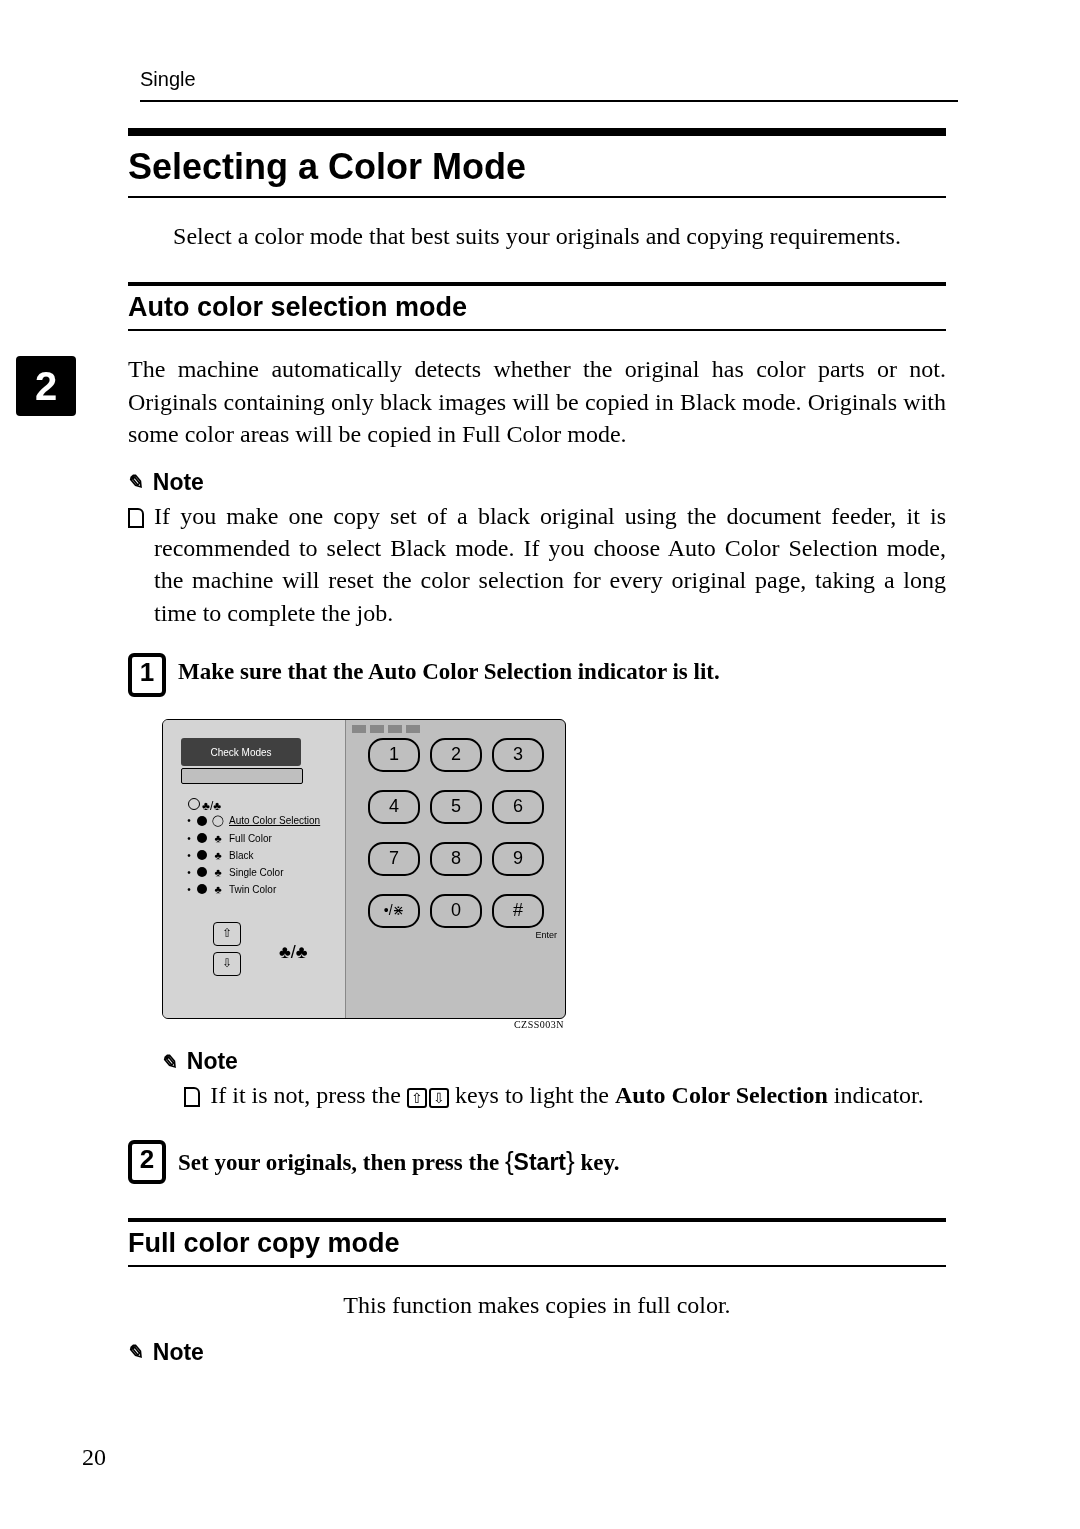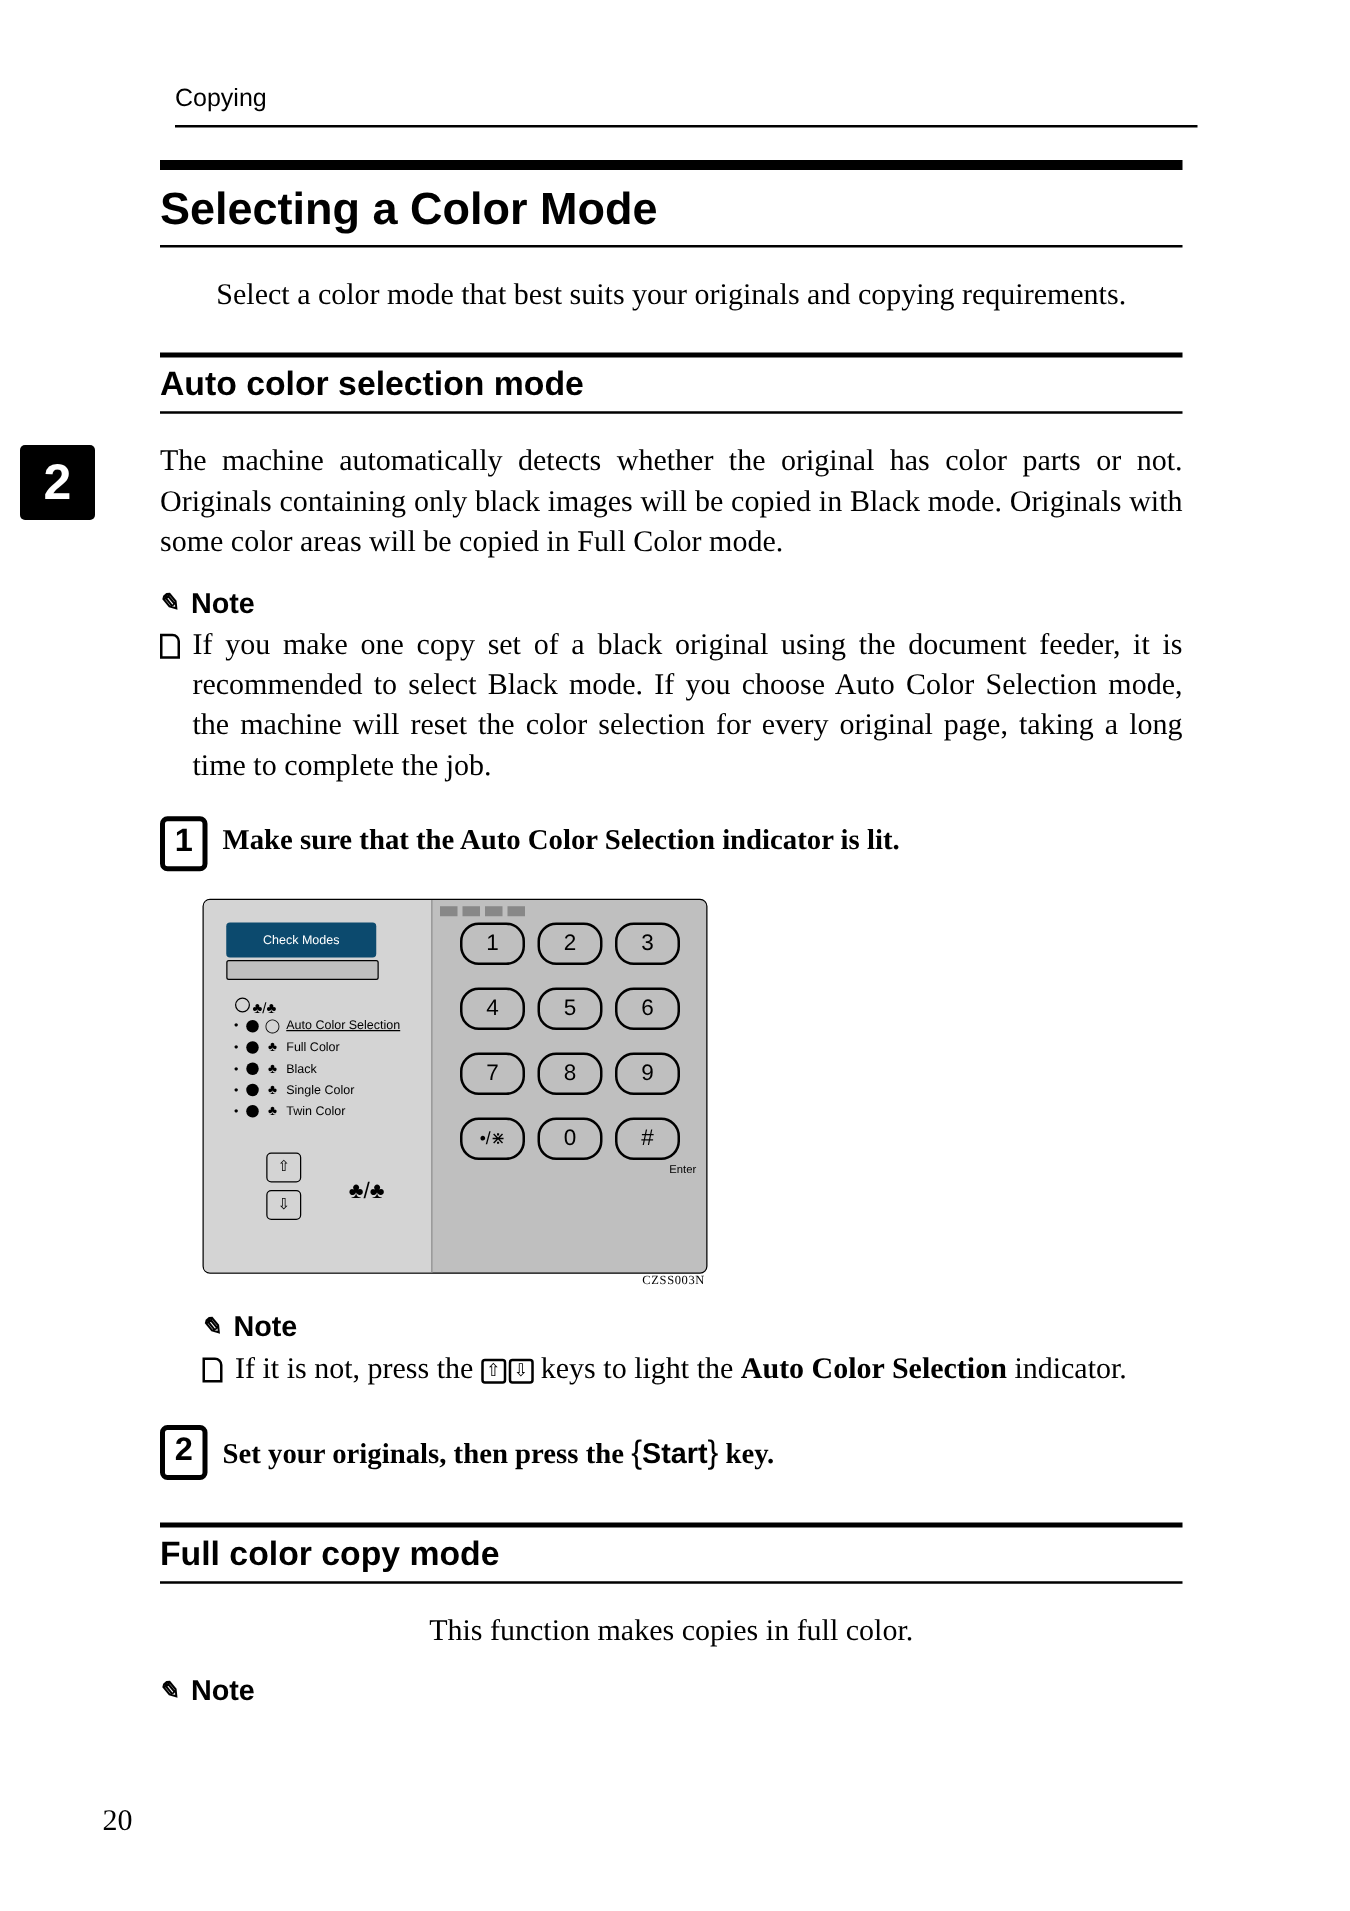--- a/index.html
+++ b/index.html
@@ -35,21 +35,21 @@
   .body.justify{text-align:justify;}
   .sub-title{
     font-family:Arial,Helvetica,sans-serif;font-weight:bold;font-size:27px;
     margin-top:6px;margin-bottom:6px;
   }
   .note-head{
     font-family:Arial,Helvetica,sans-serif;font-weight:bold;font-size:23px;
     margin-top:18px;display:flex;align-items:center;gap:8px;
   }
   .pencil{font-size:20px;display:inline-block;transform:skewX(-10deg);}
-  .bullet-para{display:flex;gap:10px;margin-top:4px;font-size:24px;line-height:1.35;}
+  .bullet-para{display:flex;gap:10px;margin-top:4px;font-size:24px;line-height:1.35;justify-content:center;}
   .bullet-para.justify .btext{text-align:justify;}
   .sq{flex:0 0 auto;margin-top:4px;}
   .square-pg{
     display:inline-block;width:16px;height:20px;border:2px solid #000;
     border-top-right-radius:6px;box-sizing:border-box;
   }
   .step{display:flex;gap:12px;margin-top:24px;align-items:flex-start;}
   .step-num{
     width:30px;height:36px;border:4px solid #000;border-radius:6px;
     font-family:Arial,Helvetica,sans-serif;font-weight:bold;font-size:26px;
@@ -76,21 +76,21 @@
   }
   .panel .lgray{
     position:absolute;left:0;top:0;width:182px;height:298px;background:#d4d4d4;
     border-right:1px solid #888;
   }
   .panel .etc{
     position:absolute;left:189px;top:5px;display:flex;gap:4px;
   }
   .panel .etc i{display:block;width:14px;height:8px;background:#888;}
   .cm-badge{
-    position:absolute;left:18px;top:18px;width:120px;height:28px;background:#0c4a6e;color:#fff;
+    position:absolute;left:18px;top:18px;width:120px;height:28px;background:#404040;color:#fff;
     font-size:10px;text-align:center;display:flex;align-items:center;justify-content:center;
     border-radius:3px;
   }
   .cm-sub{
     position:absolute;left:18px;top:48px;width:120px;height:14px;border:1px solid #000;
     border-radius:2px;background:#bfbfbf;
   }
   .led-state{position:absolute;left:25px;top:78px;font-size:12px;}
   .led-state .circ{display:inline-block;width:10px;height:10px;border:1px solid #000;border-radius:50%;margin-right:2px;}
   .modes{position:absolute;left:22px;top:94px;}
@@ -117,21 +117,21 @@
   }
   .pagenum{
     position:absolute;bottom:58px;left:82px;font-size:24px;
   }
 </style>
 </head>
 <body>
 
 <div class="page">
 
-  <div class="running-head">Copying</div>
+  <div class="running-head">Single</div>
   <div class="running-rule"></div>
 
   <div class="section-tab">2</div>
 
   <div class="content">
 
     <div class="thick"></div>
     <div class="h-title">Selecting a Color Mode</div>
     <div class="thin"></div>
 

